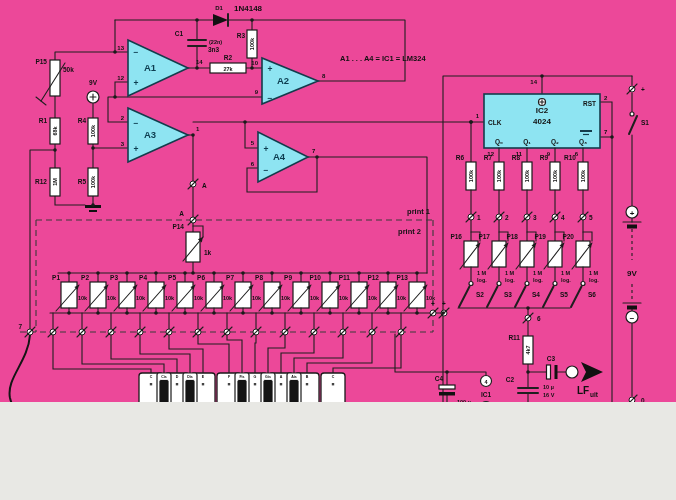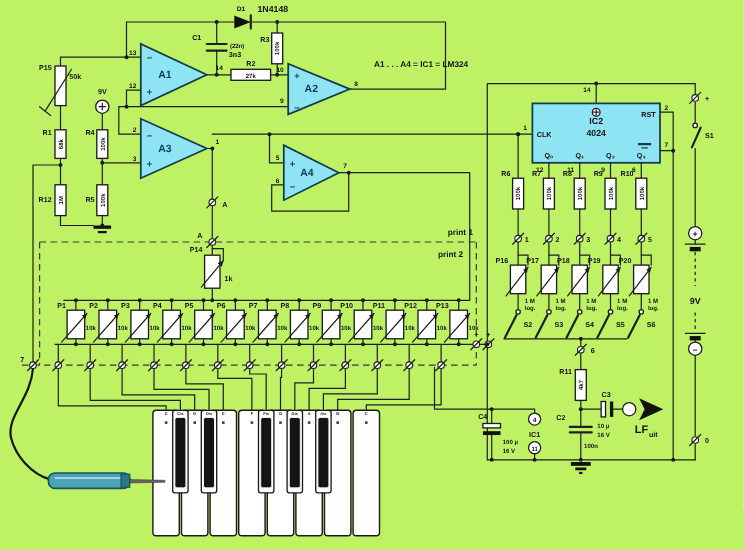--- a/index.html
+++ b/index.html
@@ -1,16 +1,16 @@
 <!DOCTYPE html>
 <html><head>
 <meta charset="utf-8">
 <style>
   html,body{margin:0;padding:0;background:#e8e8e4;}
-  .stage{width:676px;height:500px;background:#bef264;position:relative;overflow:hidden;text-decoration:underline;}
+  .stage{width:676px;height:402px;background:#ec4899;position:relative;overflow:hidden;text-decoration:underline;}
   svg{display:block;}
   svg text{font-family:"Liberation Sans",sans-serif;fill:#111;}
   .w{stroke:#1f1f1f;stroke-width:1.1;fill:none;stroke-linecap:round;}
   .wd{stroke:#3a3a3a;stroke-width:1.1;fill:none;stroke-dasharray:6 4;}
   .bd{stroke:#1f1f1f;stroke-width:2;fill:none;stroke-linecap:round;}
   .bdash{stroke:#1f1f1f;stroke-width:1.1;fill:none;stroke-dasharray:3 3;}
   .body{fill:#ffffff;stroke:#1a1a1a;stroke-width:1.2;}
   .tri{fill:#8ee4f2;stroke:#143c4c;stroke-width:1.6;}
   .icbox{fill:#8ee4f2;stroke:#143c4c;stroke-width:1.6;}
   .tp{fill:#ffffff;stroke:#1f1f1f;stroke-width:1;}

